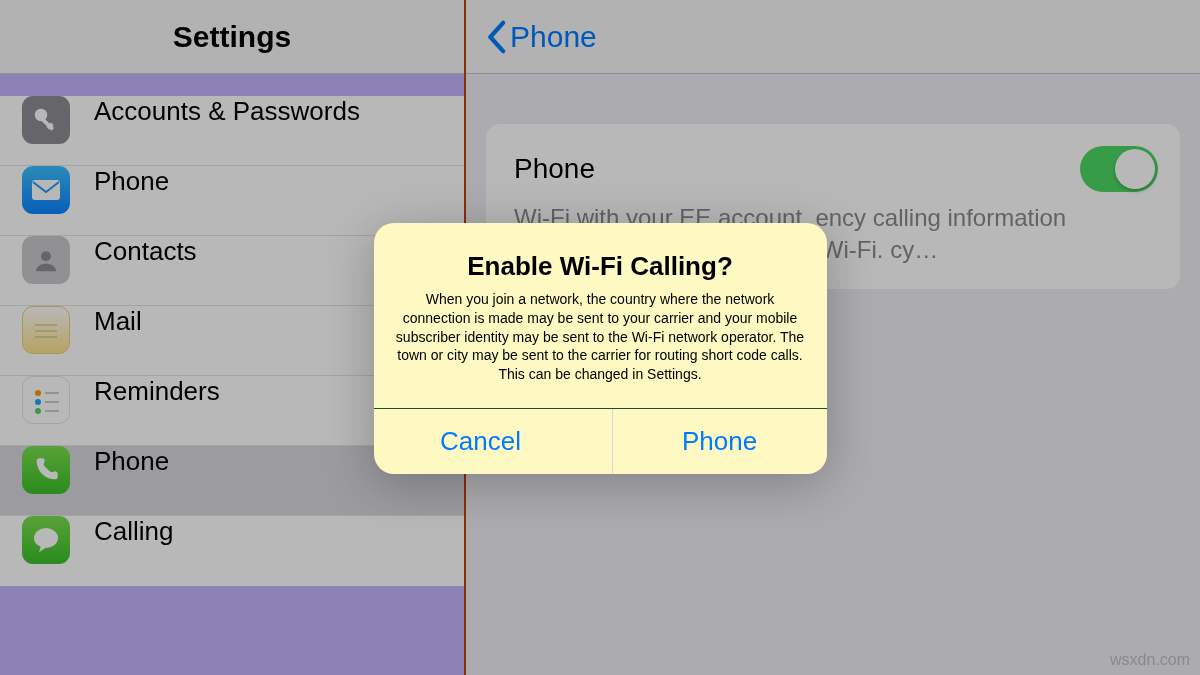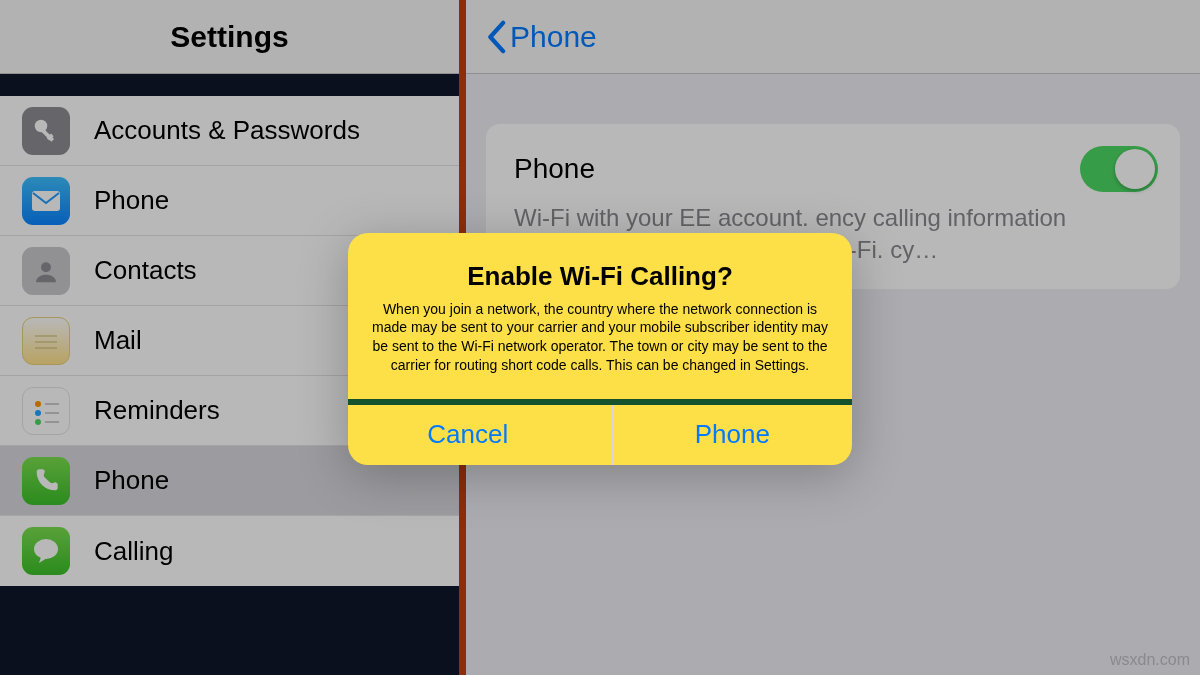--- a/index.html
+++ b/index.html
@@ -6,32 +6,32 @@
   html, body {
     width: 1200px; height: 675px; overflow: hidden;
     font-family: -apple-system, "Helvetica Neue", Helvetica, Arial, sans-serif;
     background: #efeff4;
     position: relative;
   }
   .screen { display: flex; width: 100%; height: 100%; }
   
   .sidebar {
     width: 466px; height: 100%;
-    background: #0f172a;
-    border-right: 7px solid #c2410c;
+    background: #c4b5fd;
+    border-right: 2px solid #c2410c;
     display: flex; flex-direction: column;
   }
   .sidebar-header {
     height: 74px; display: flex; align-items: center; justify-content: center;
     background: #f7f7f8; border-bottom: 1px solid #c8c8cc;
     font-size: 30px; font-weight: 600;
   }
   .sidebar-list { flex: 1; padding-top: 22px; }
   .row {
-    display: flex; align-items: center;
+    display: flex; 
     height: 70px; padding: 0 22px 0 22px;
     background: #ffffff;
     border-bottom: 1px solid #e4e4e7;
     font-size: 26px; color: #000;
     cursor: pointer;
   }
   .row.selected { background: #d9d9de; }
   .row .icon {
     width: 48px; height: 48px; border-radius: 11px;
     margin-right: 24px; display: flex; align-items: center; justify-content: center;
@@ -76,30 +76,30 @@
     padding-right: 90px;
   }
   
   .scrim {
     position: absolute; inset: 0;
     background: rgba(0,0,0,0.28);
     display: flex; align-items: center; justify-content: center;
     z-index: 10;
   }
   .alert {
-    width: 504px; background: #fde047;
+    width: 453px; background: #fef9c3;
     border-radius: 20px; overflow: hidden;
     box-shadow: 0 10px 50px rgba(0,0,0,0.25);
     margin-top: 22px;
   }
   .alert-content { padding: 28px 22px 24px 22px; text-align: center; }
   .alert-title { font-size: 26px; font-weight: 600; margin-bottom: 8px; }
   .alert-body { font-size: 14px; line-height: 1.34; color: #000; }
   .alert-buttons {
-    display: flex; border-top: 6px solid #14532d; height: 66px; gap: 24px;
+    display: flex; border-top: 1px solid #14532d; height: 66px; gap: 24px;
   }
   .alert-buttons button {
     flex: 1; border: none; background: transparent;
     font-size: 26px; color: #007aff; font-family: inherit;
     cursor: pointer;
   }
   .alert-buttons button + button { border-left: 1px solid #d8d8dc; }
   .watermark {
     position: absolute; right: 10px; bottom: 6px;
     font-size: 16px; color: #bfbfc4; z-index: 5;

